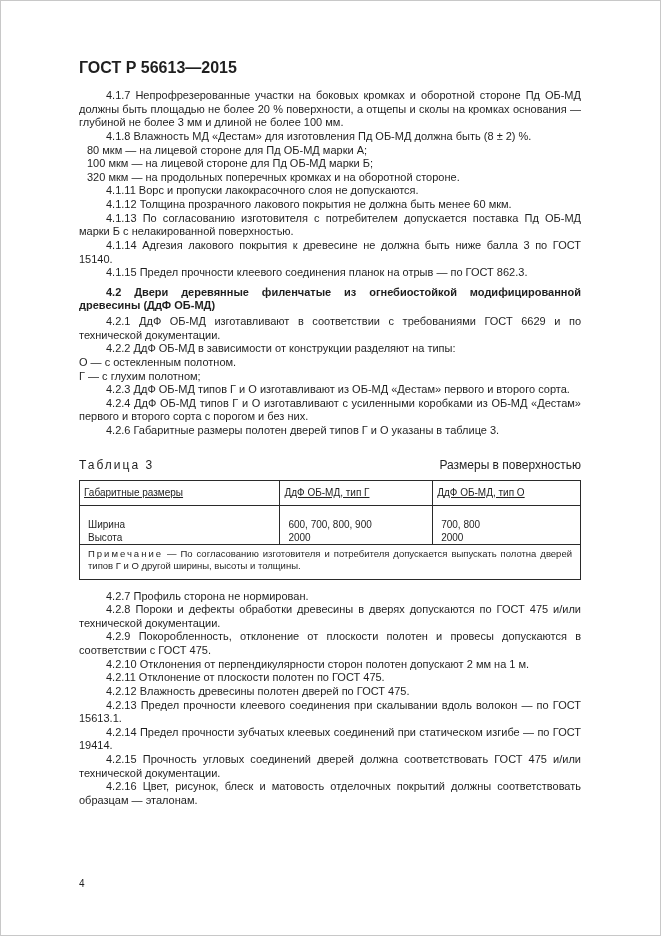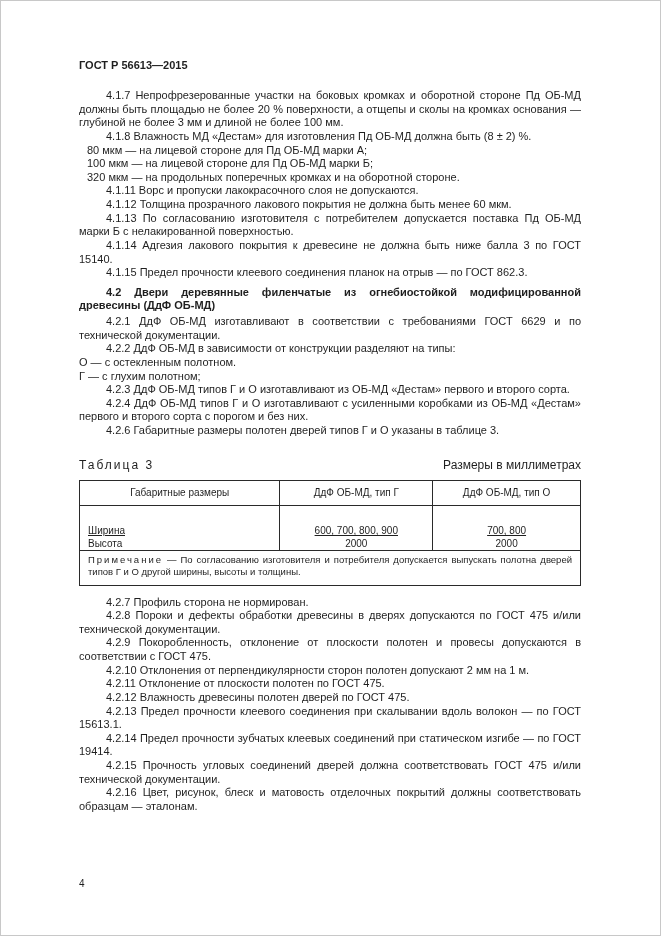--- a/index.html
+++ b/index.html
@@ -11,21 +11,21 @@
     background: #ffffff;
     border: 1px solid #c8c8c8;
     font-family: "Liberation Sans", sans-serif;
     color: #1f1f1f;
     overflow: hidden;
   }
   .doc-header {
     position: absolute;
     top: 58px;
     left: 78px;
-    font-size: 11px;
+    font-size: 16px;
     font-weight: bold;
   }
   .content {
     position: absolute;
     top: 88px;
     left: 78px;
     right: 79px;
     font-size: 11px;
     line-height: 1.24;
   }
@@ -45,34 +45,35 @@
   .tbl-caption { letter-spacing: 2px; }
   table.tbl {
     width: 100%;
     border-collapse: collapse;
     font-size: 10px;
     color: #1f1f1f;
   }
   .tbl th {
     border: 1px solid #2a2a2a;
     font-weight: normal;
-    text-align: center;
+    text-align: left;
     padding: 6px 4px;
+    text-decoration: underline;
   }
   .tbl th.col-name { width: 40%; }
   .tbl th.col-g { width: 30.5%; }
   .tbl td.c {
     border-left: 1px solid #2a2a2a;
     border-right: 1px solid #2a2a2a;
     padding: 0 8px;
     line-height: 1.3;
   }
-  .tbl tr.first td.c { padding-top: 18px; text-decoration: underline; }
+  .tbl tr.first td.c { padding-top: 12px; }
   .tbl tr.last  td.c { padding-bottom: 5px; }
-  .tbl td.center { text-align: center; }
+  .tbl td.center { }
   .tbl td.note-cell {
     border: 1px solid #2a2a2a;
     padding: 3px 8px 6px 8px;
     font-size: 9.5px;
     line-height: 1.3;
     text-align: justify;
   }
   .note-label { letter-spacing: 2px; }
   .page-num {
     position: absolute;
@@ -107,21 +108,21 @@
     <p class="para">4.2.2 ДдФ ОБ-МД в зависимости от конструкции разделяют на типы:</p>
     <p class="plain">О — с остекленным полотном.</p>
     <p class="plain">Г — с глухим полотном;</p>
     <p class="para">4.2.3 ДдФ ОБ-МД типов Г и О изготавливают из ОБ-МД «Дестам» первого и второго сорта.</p>
     <p class="para">4.2.4 ДдФ ОБ-МД типов Г и О изготавливают с усиленными коробками из ОБ-МД «Дестам» первого и второго сорта с порогом и без них.</p>
     <p class="para">4.2.6 Габаритные размеры полотен дверей типов Г и О указаны в таблице 3.</p>
 
     <div class="table-block">
       <div class="table-meta">
         <span class="tbl-caption">Таблица 3</span>
-        <span class="tbl-units">Размеры в миллиметрах</span>
+        <span class="tbl-units">Размеры в поверхностью</span>
       </div>
       <table class="tbl">
         <thead>
           <tr>
             <th class="col-name">Габаритные размеры</th>
             <th class="col-g">ДдФ ОБ-МД, тип Г</th>
             <th class="col-o">ДдФ ОБ-МД, тип О</th>
           </tr>
         </thead>
         <tbody>

